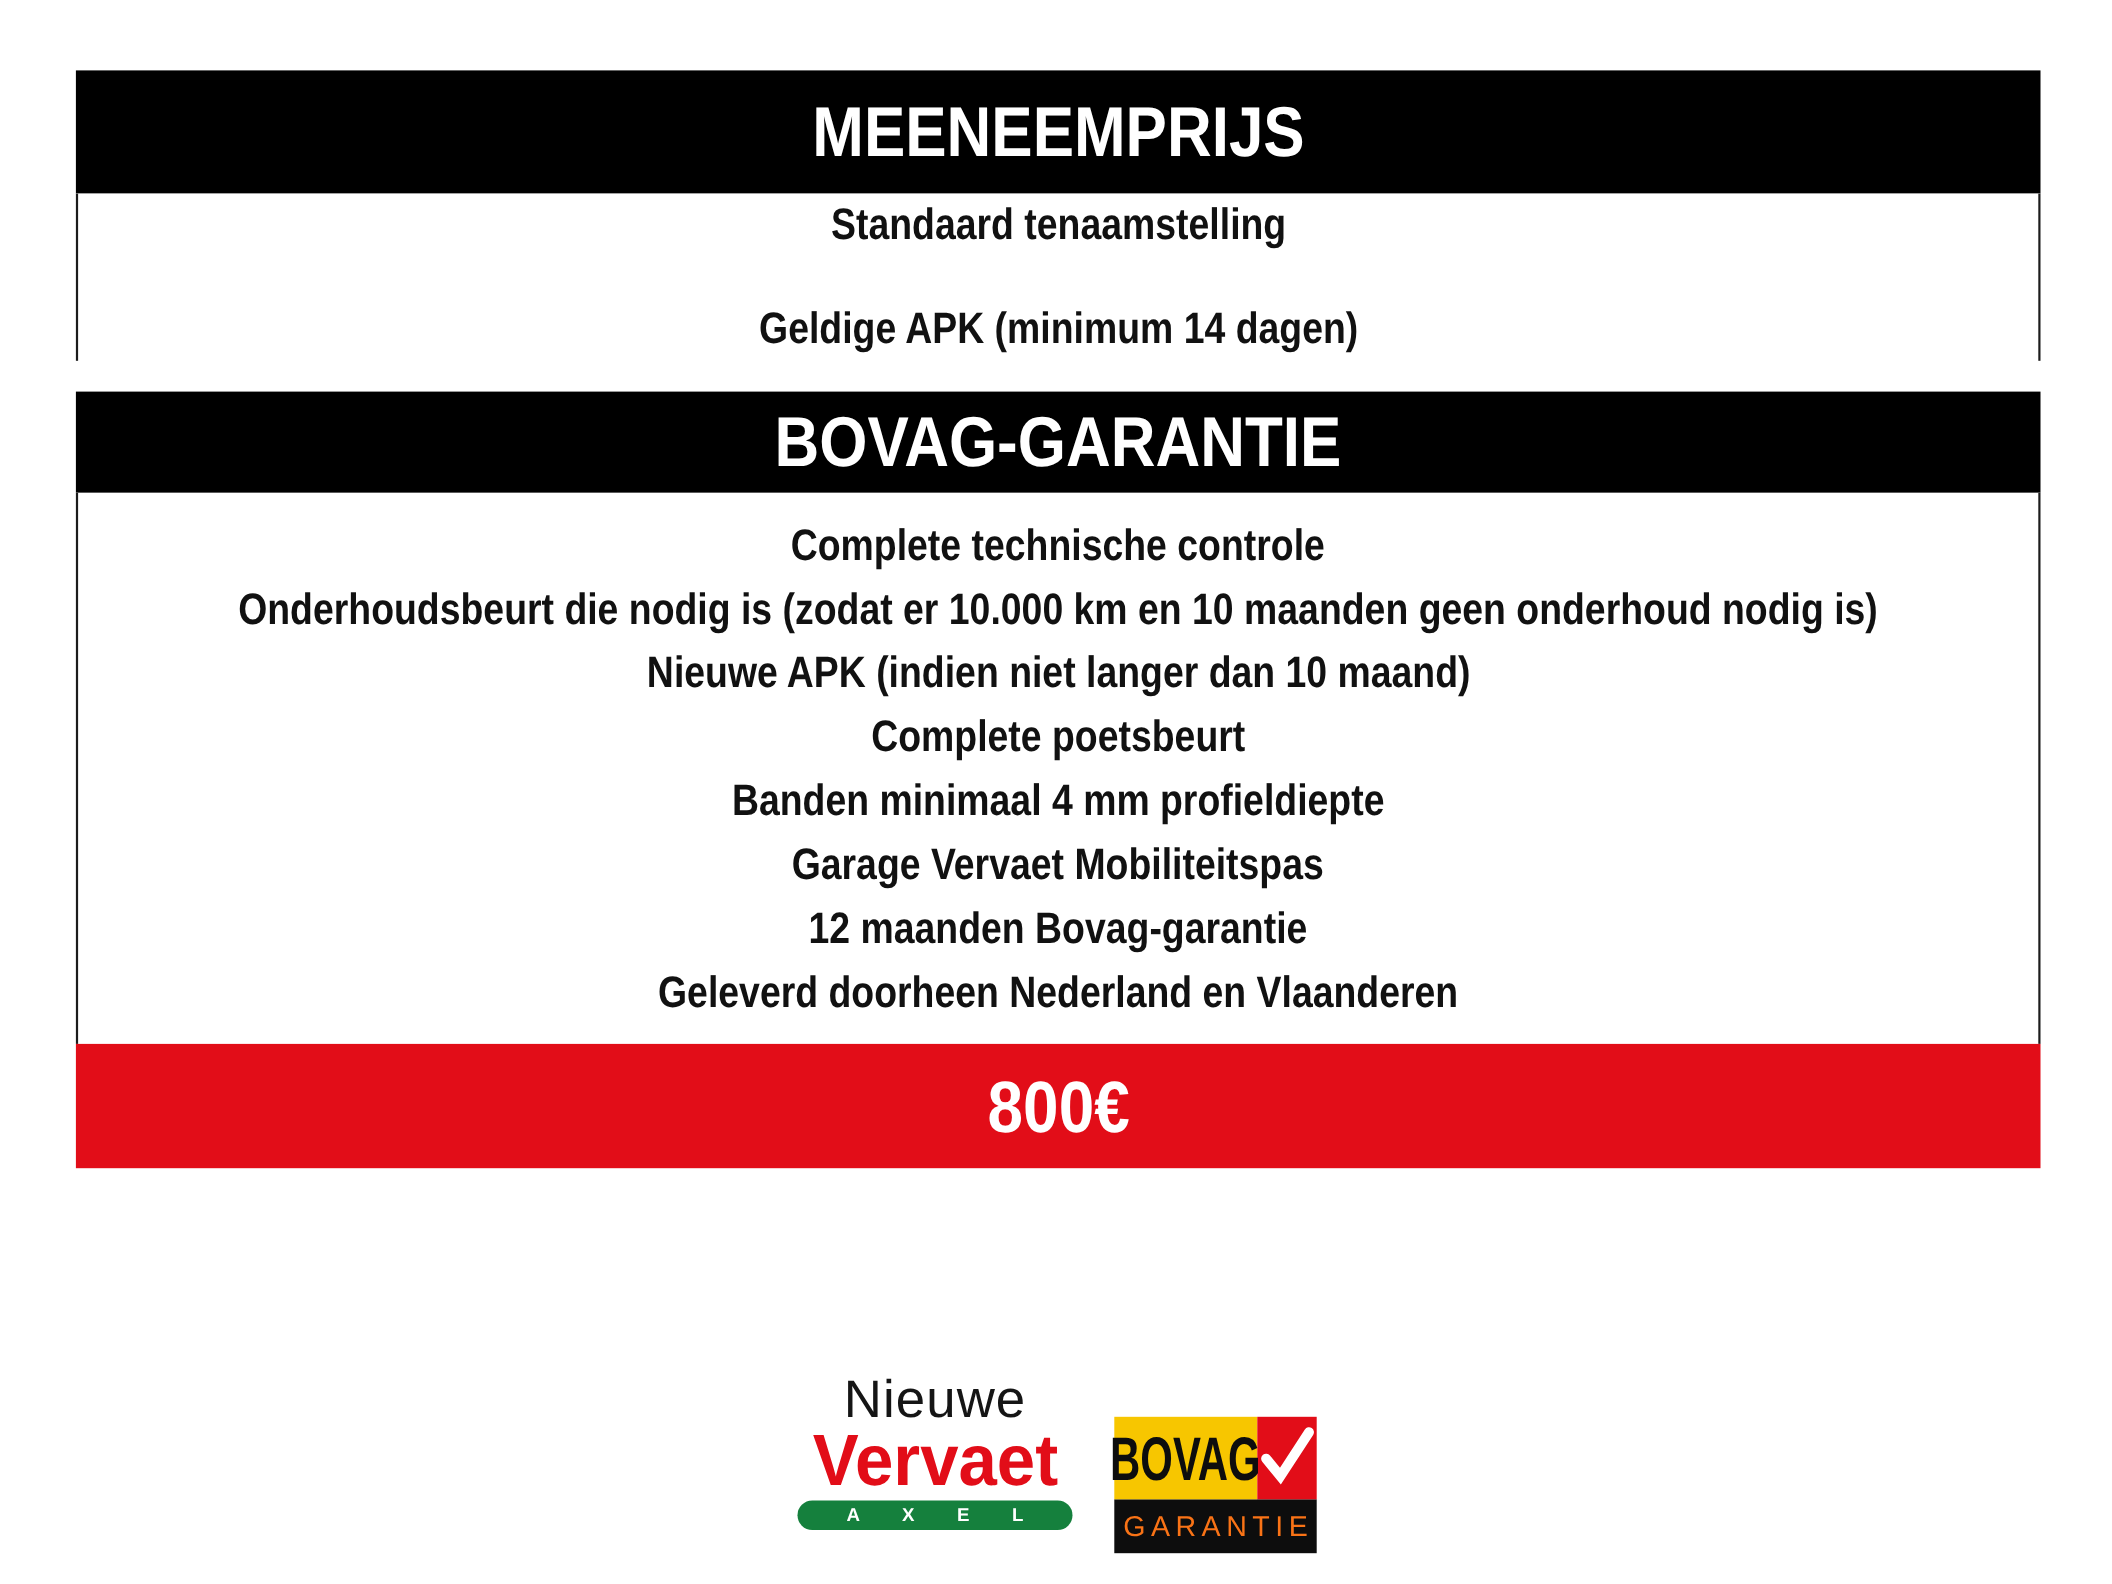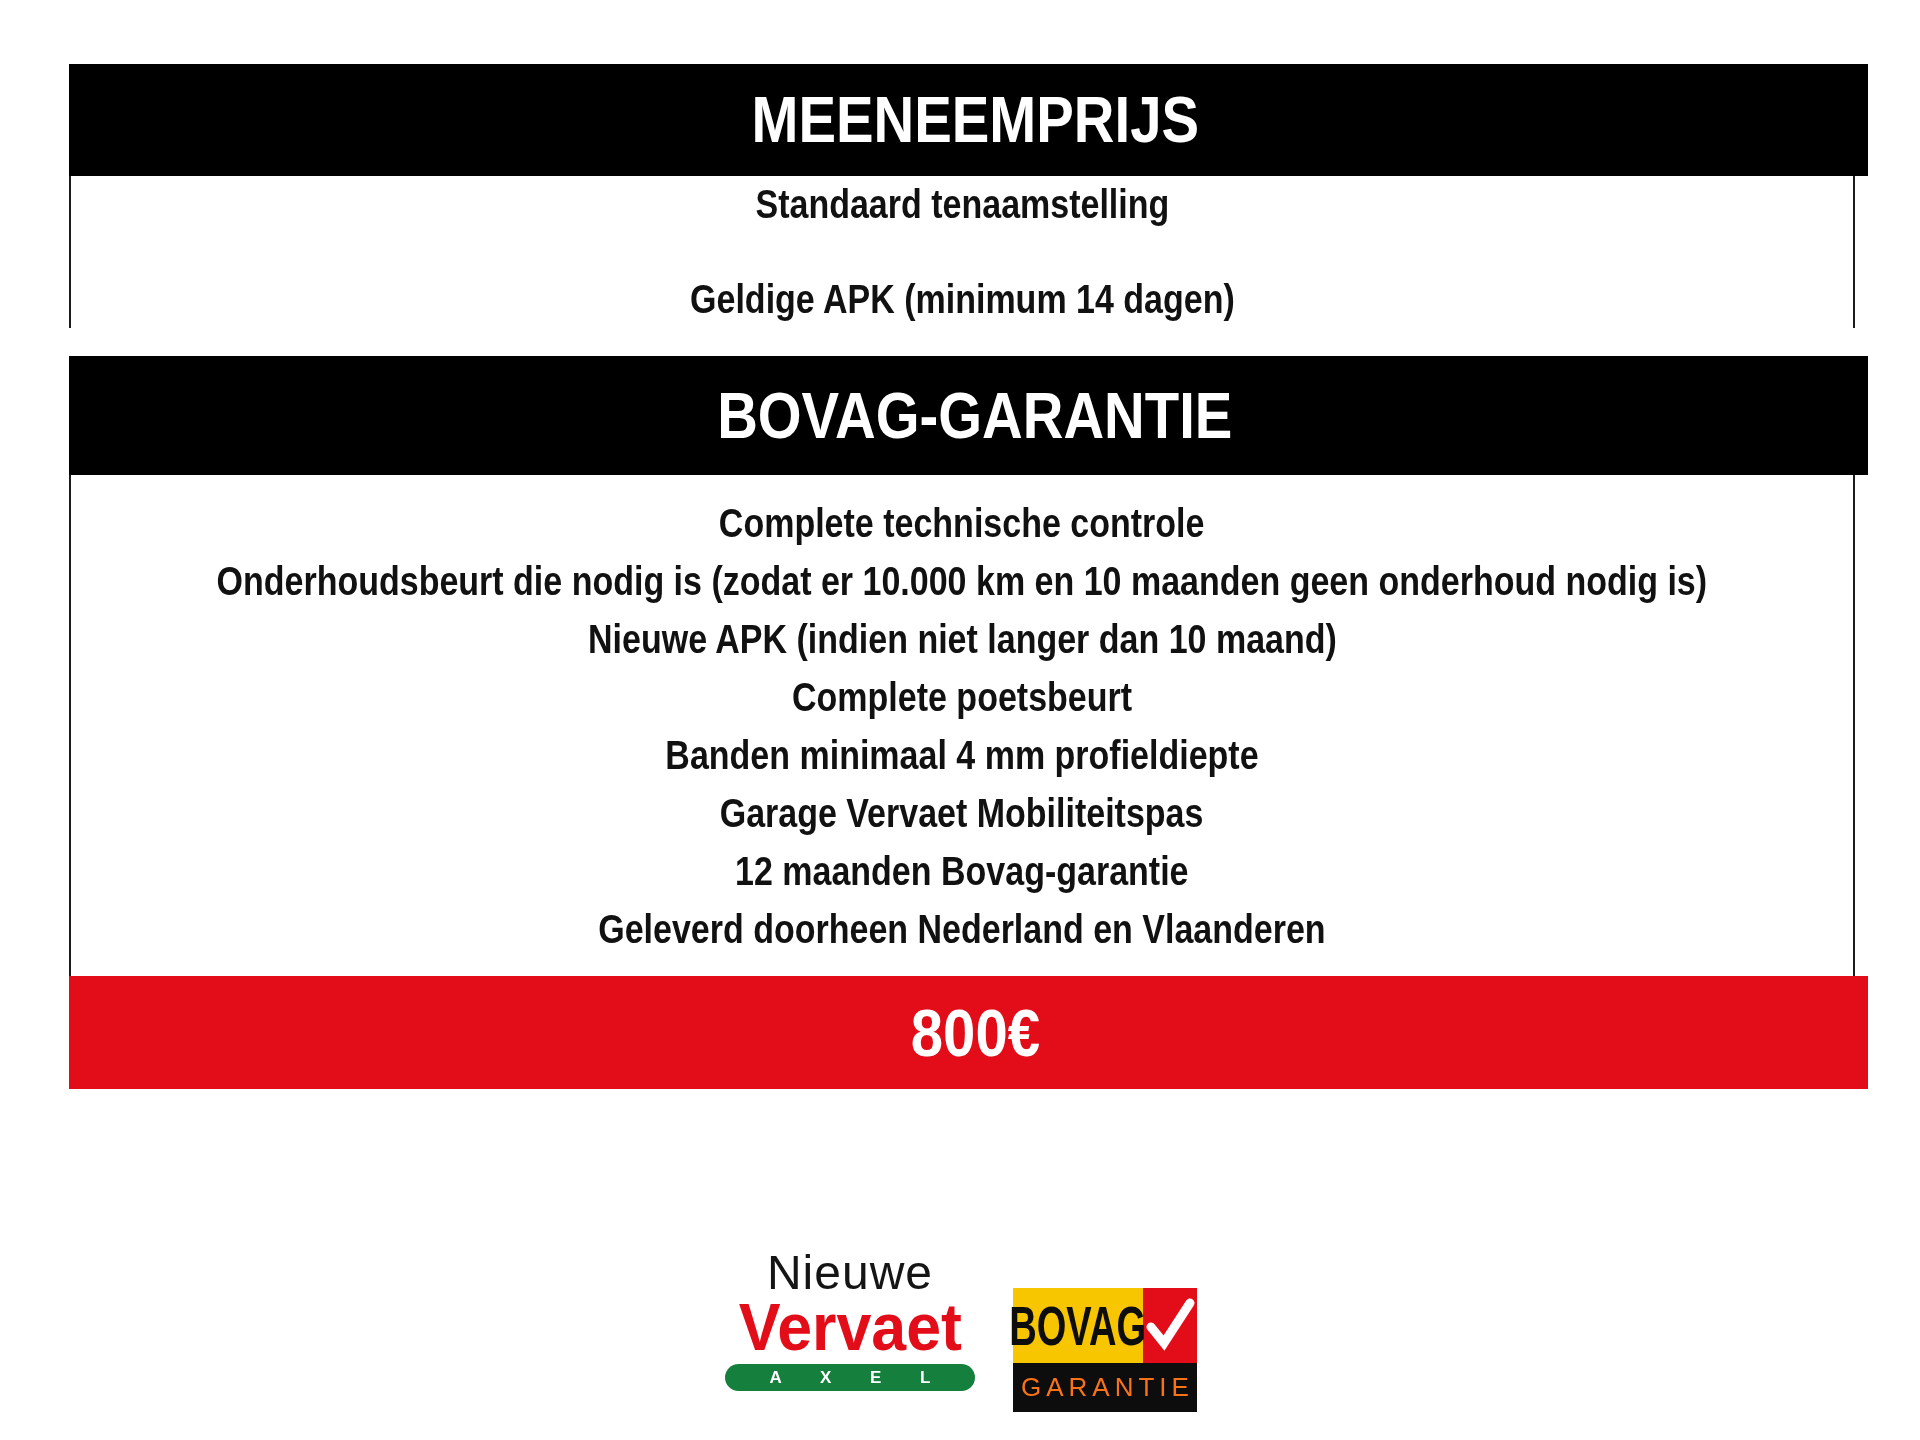--- a/index.html
+++ b/index.html
@@ -10,21 +10,21 @@
     position: relative;
     overflow: hidden;
   }
   .content {
     position: absolute;
     left: 69px; top: 64px;
     width: 1786px;
   }
   .bar {
     width: 100%;
-    display: flex; align-items: center; justify-content: center; padding-left: 13px;
+    display: flex; align-items: center; justify-content: center;
   }
   .bar-black { background: #000000; }
   .bar-red   { background: #e20d18; }
   .bar-title {
     color: #ffffff;
     font-weight: bold;
     font-size: 64px;
     letter-spacing: 0px;
     display: inline-block;
     transform: scaleX(0.88);
@@ -48,21 +48,21 @@
     transform: scaleX(0.85);
     transform-origin: center;
     white-space: nowrap;
   }
   .body-1 { height: 152px; gap: 40px; }
   .body-1 .body-line { line-height: 55px; }
   .body-2 { height: 501px; }
   .body-2 .body-line { line-height: 58px; }
   .hdr-1 { height: 112px; }
   .ftr-1 { height: 106px; }
-  .hdr-2 { height: 119px; }
+  .hdr-2 { height: 92px; }
   .ftr-2 { height: 113px; }
   .ftr-2 .bar-title { font-size: 66px; }
   .section-gap { height: 28px; }
 
   
   .vervaet-logo {
     position: absolute;
     left: 722px; top: 1250px;
     width: 256px; height: 130px;
     text-align: center;

